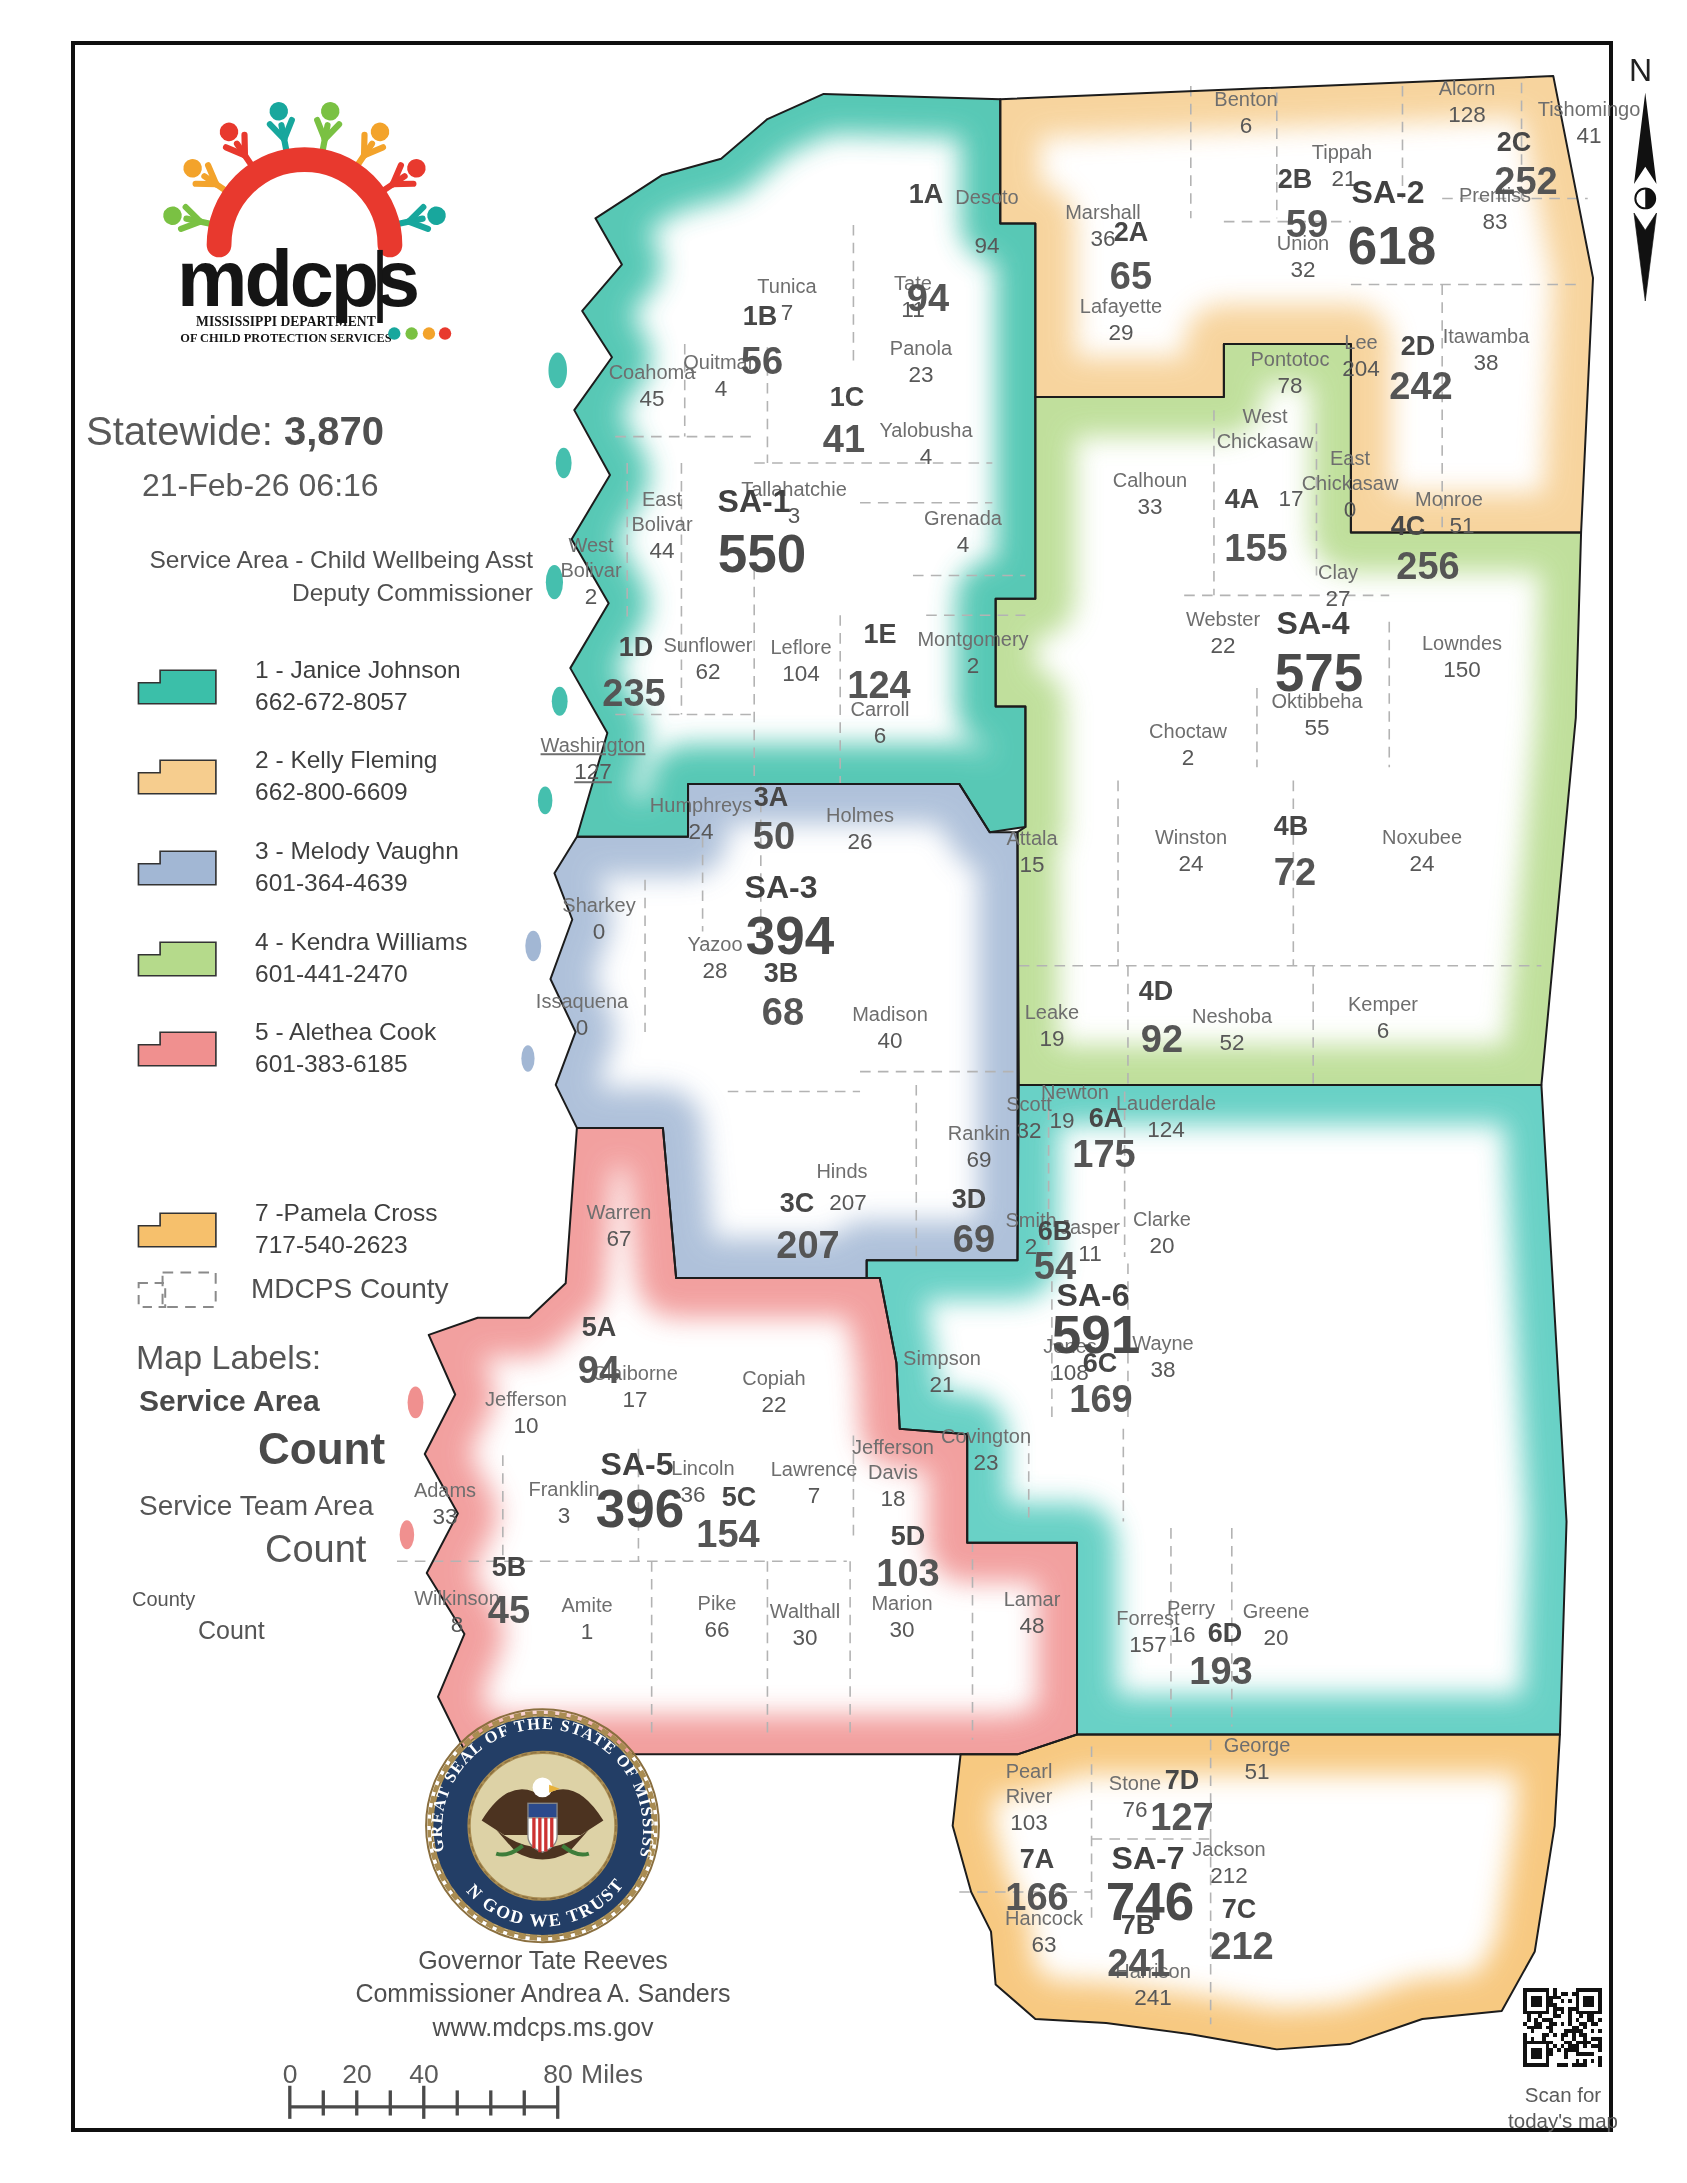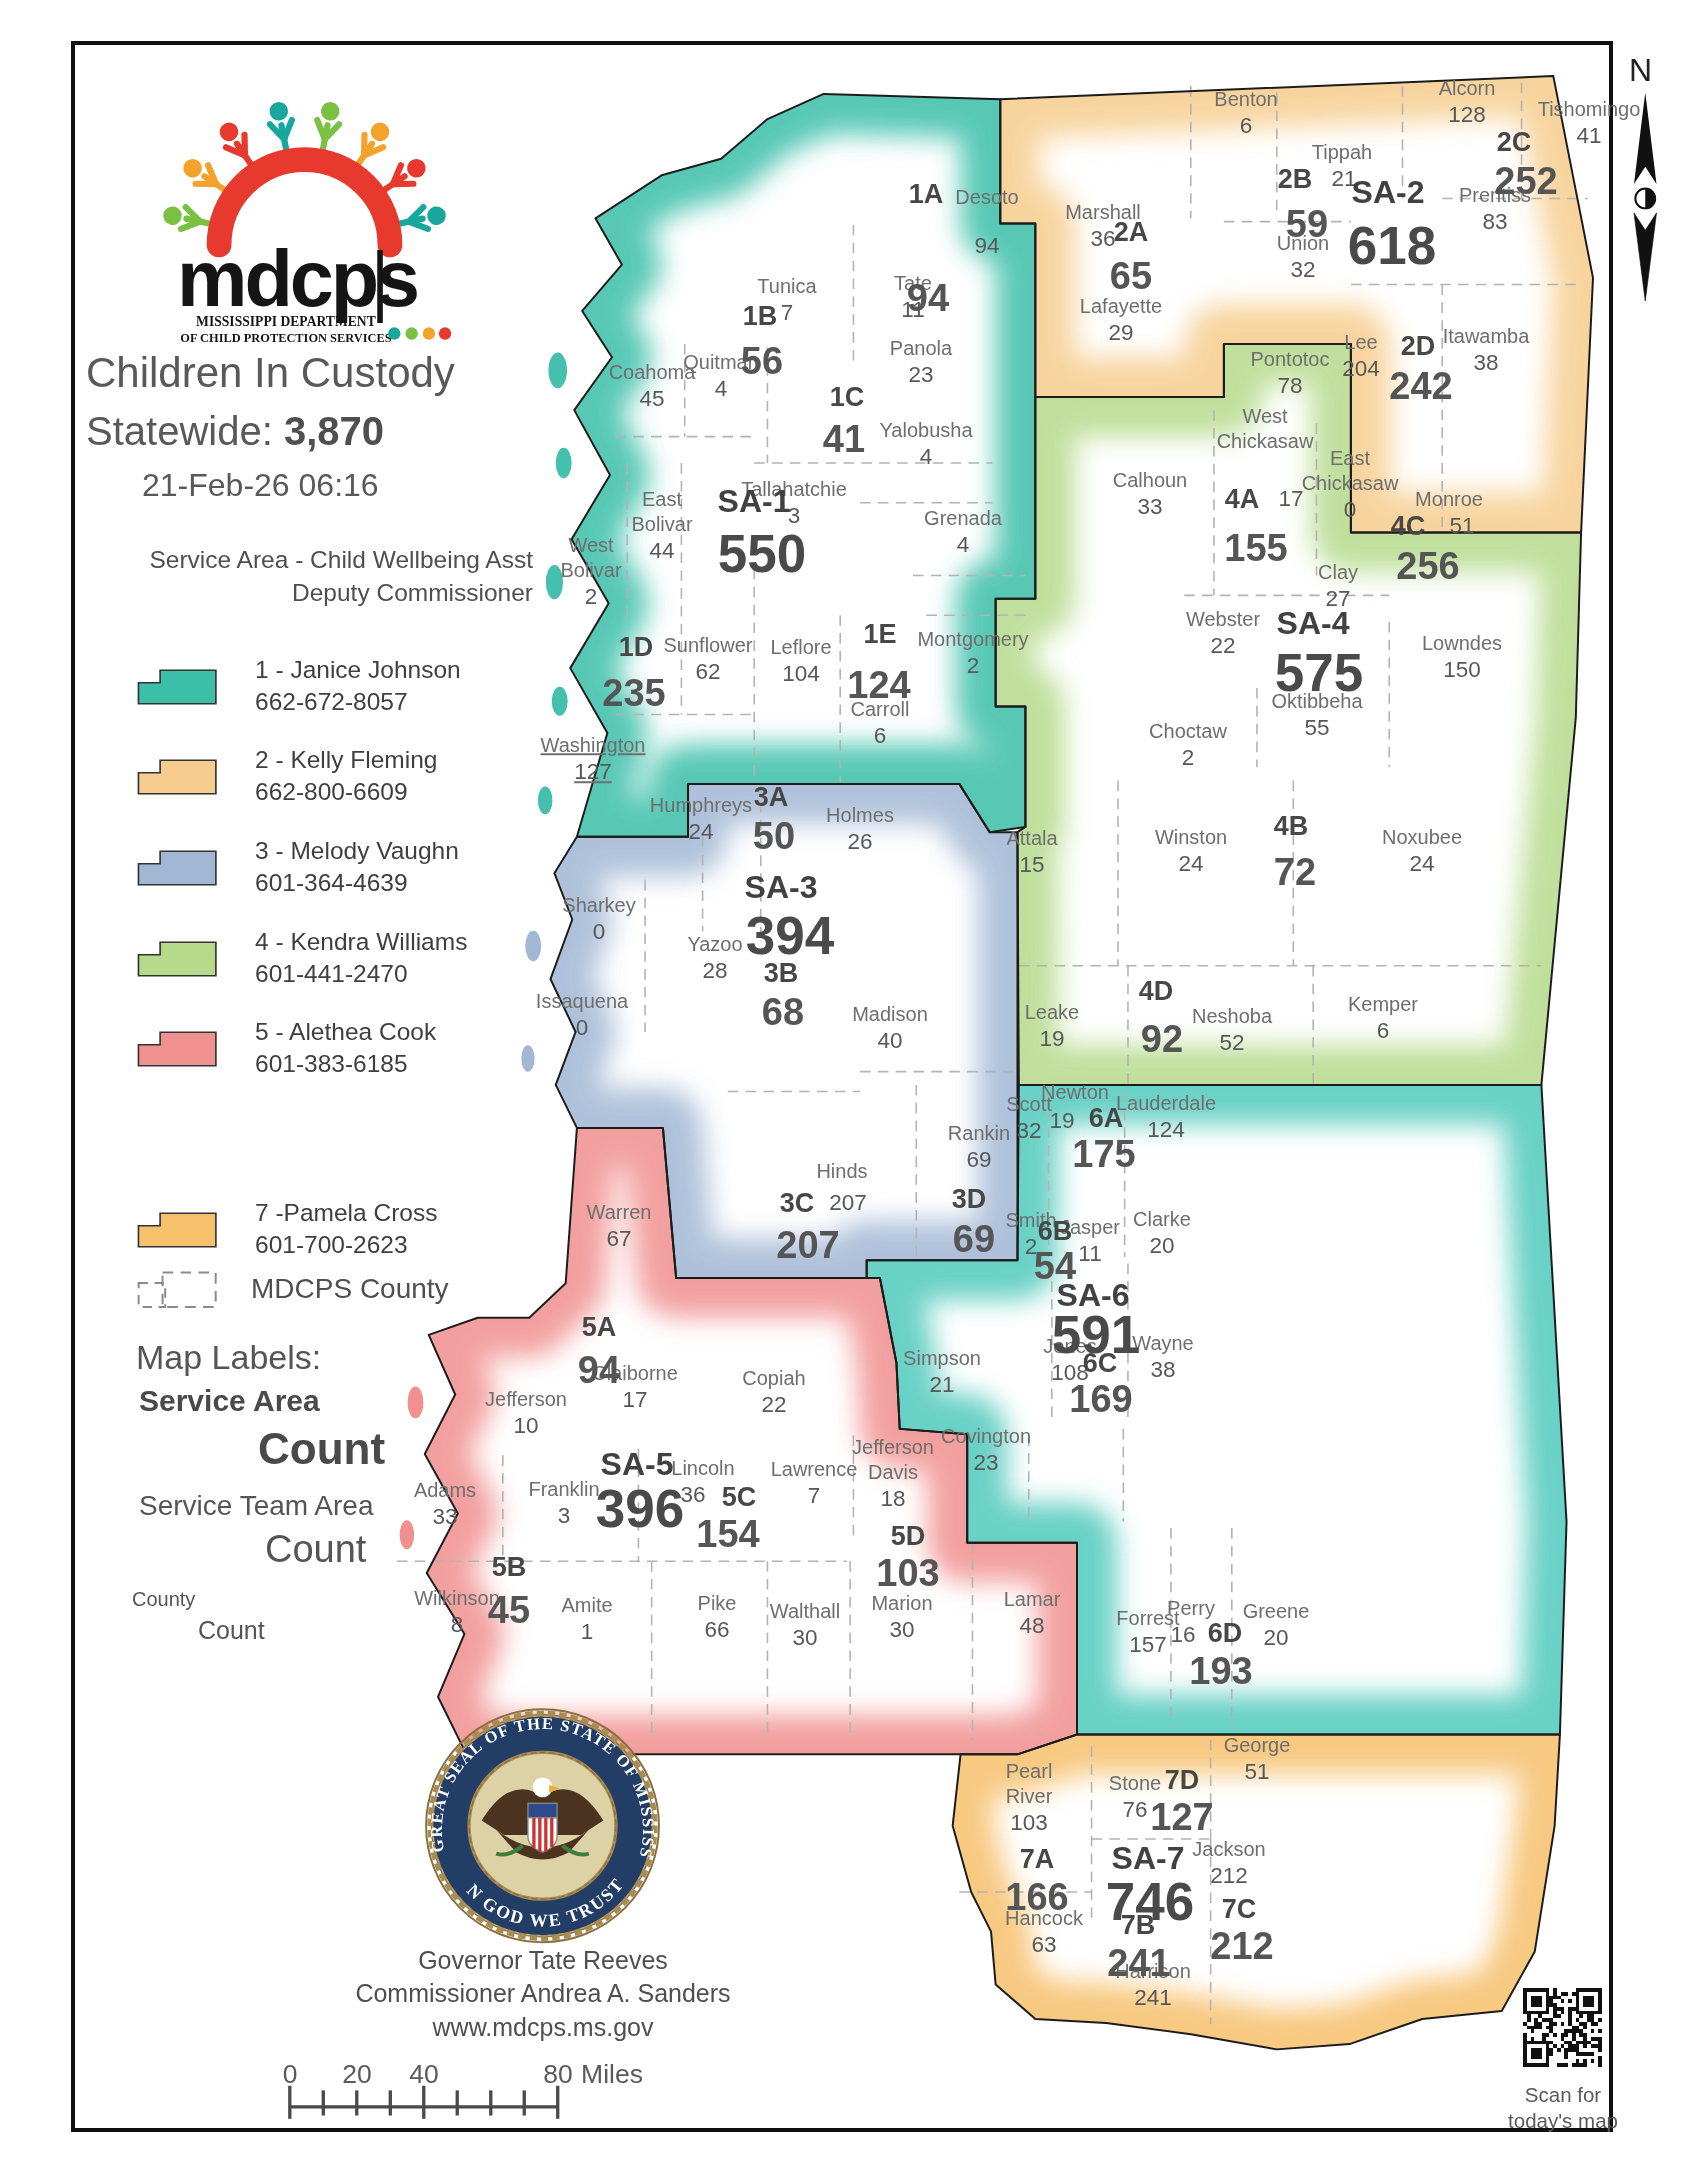--- a/index.html
+++ b/index.html
@@ -311,21 +311,20 @@
     <text x="218" y="400" text-anchor="middle" font-size="128" font-weight="bold" fill="#151515" letter-spacing="-5">mdcps</text>
     <line x1="352" y1="310" x2="352" y2="428" stroke="#151515" stroke-width="9"></line>
     <text x="200" y="433" text-anchor="middle" font-family="Liberation Serif, serif" font-size="22" font-weight="bold" fill="#151515">MISSISSIPPI DEPARTMENT</text>
     <text x="200" y="458" text-anchor="middle" font-family="Liberation Serif, serif" font-size="20" font-weight="bold" fill="#151515">OF CHILD PROTECTION SERVICES</text>
     <circle cx="375" cy="445" r="10" fill="#18a79d"></circle>
       <circle cx="403" cy="445" r="10" fill="#7ac143"></circle>
     <circle cx="431" cy="445" r="10" fill="#f3a32b"></circle>
       <circle cx="457" cy="445" r="10" fill="#e8392e"></circle>
   </svg>
 
-  <div class="title">Children In Custody</div>
   <div class="statewide">
     <span>Statewide:</span>
     <b>3,870</b>
   </div>
   <div class="datetime">21-Feb-26 06:16</div>
 
   <div class="lheading">Service Area - Child Wellbeing Asst Deputy Commissioner</div>
 
   <div class="lrow" style="top:654px">
     <svg class="sw" width="83" height="42" viewBox="0 0 125 64">
@@ -371,21 +370,21 @@
         <div>5 - Alethea Cook</div>
         <div>601-383-6185</div>
       </div>
   </div>
   <div class="lrow" style="top:1197px">
     <svg class="sw" width="83" height="42" viewBox="0 0 125 64">
         <polygon points="3,27 36,27 36,8 121,8 121,59 3,59" stroke="#333" stroke-width="2.5" fill="#f6c06c"></polygon>
       </svg>
     <div class="ltxt">
         <div>7 -Pamela Cross</div>
-        <div>601-700-2623</div>
+        <div>717-540-2623</div>
       </div>
   </div>
 
   <div class="countyrow">
     <svg width="83" height="44" viewBox="0 0 125 66">
       <rect x="40" y="8" width="80" height="52" fill="none" stroke="#8a8a8a" stroke-width="3" stroke-dasharray="16 11"></rect>
       <rect x="4" y="24" width="40" height="36" fill="none" stroke="#8a8a8a" stroke-width="3" stroke-dasharray="14 10"></rect>
     </svg>
     <div class="cl">MDCPS County</div>
   </div>

